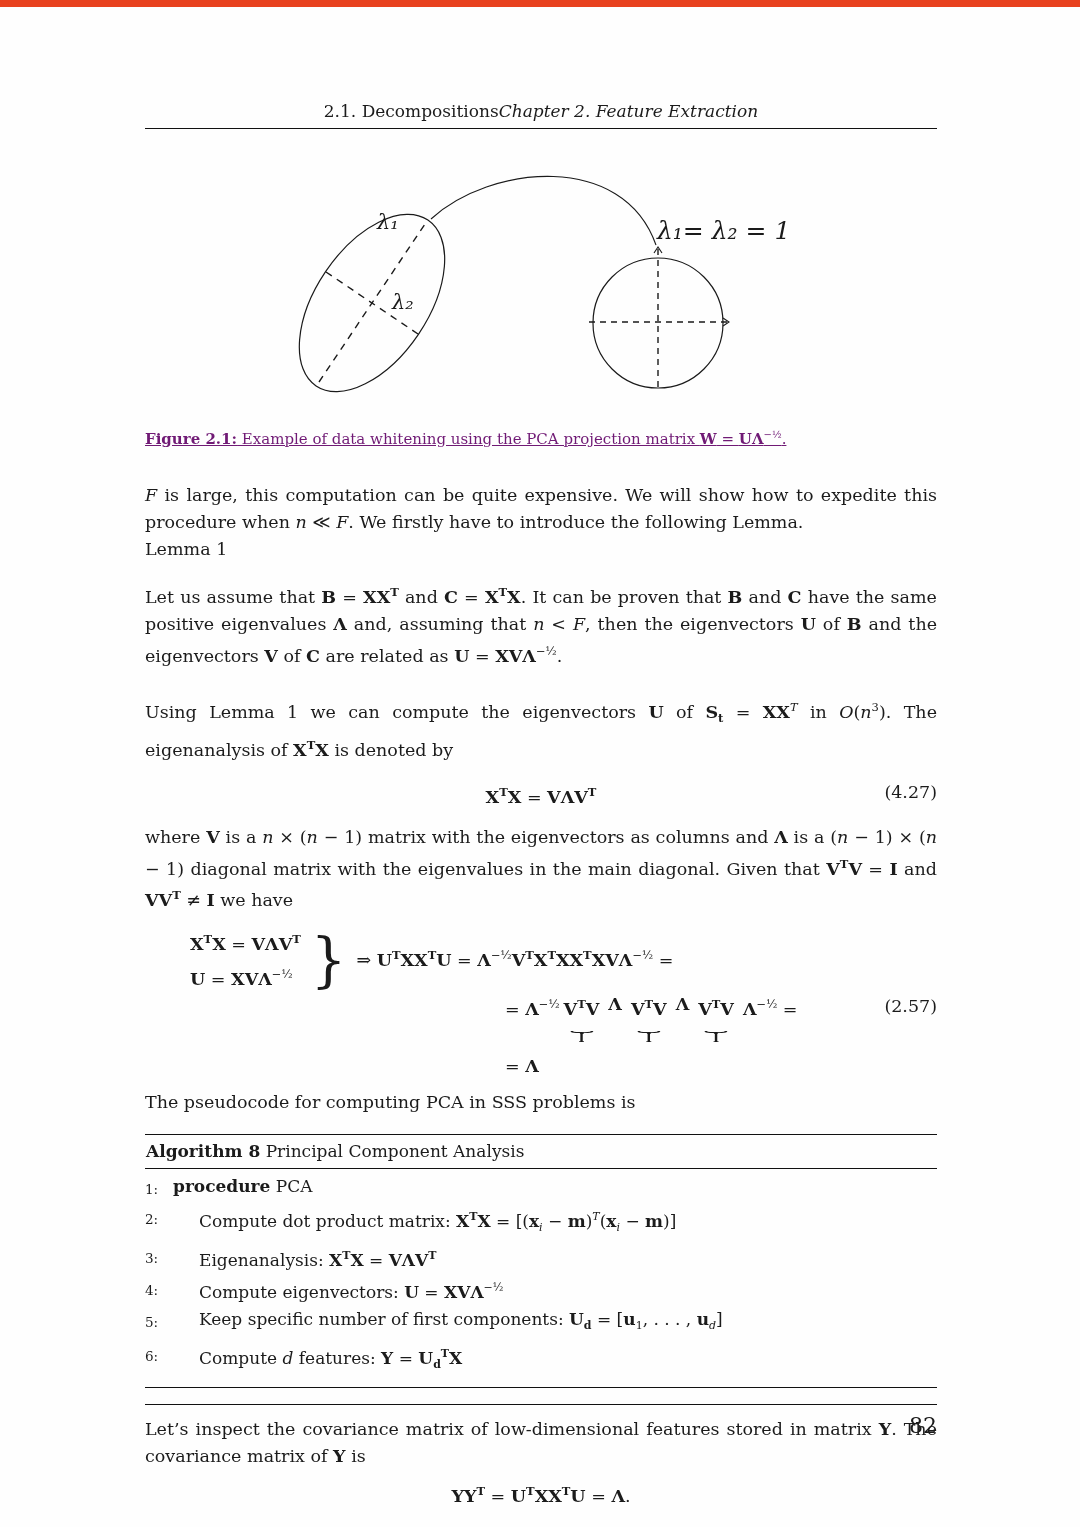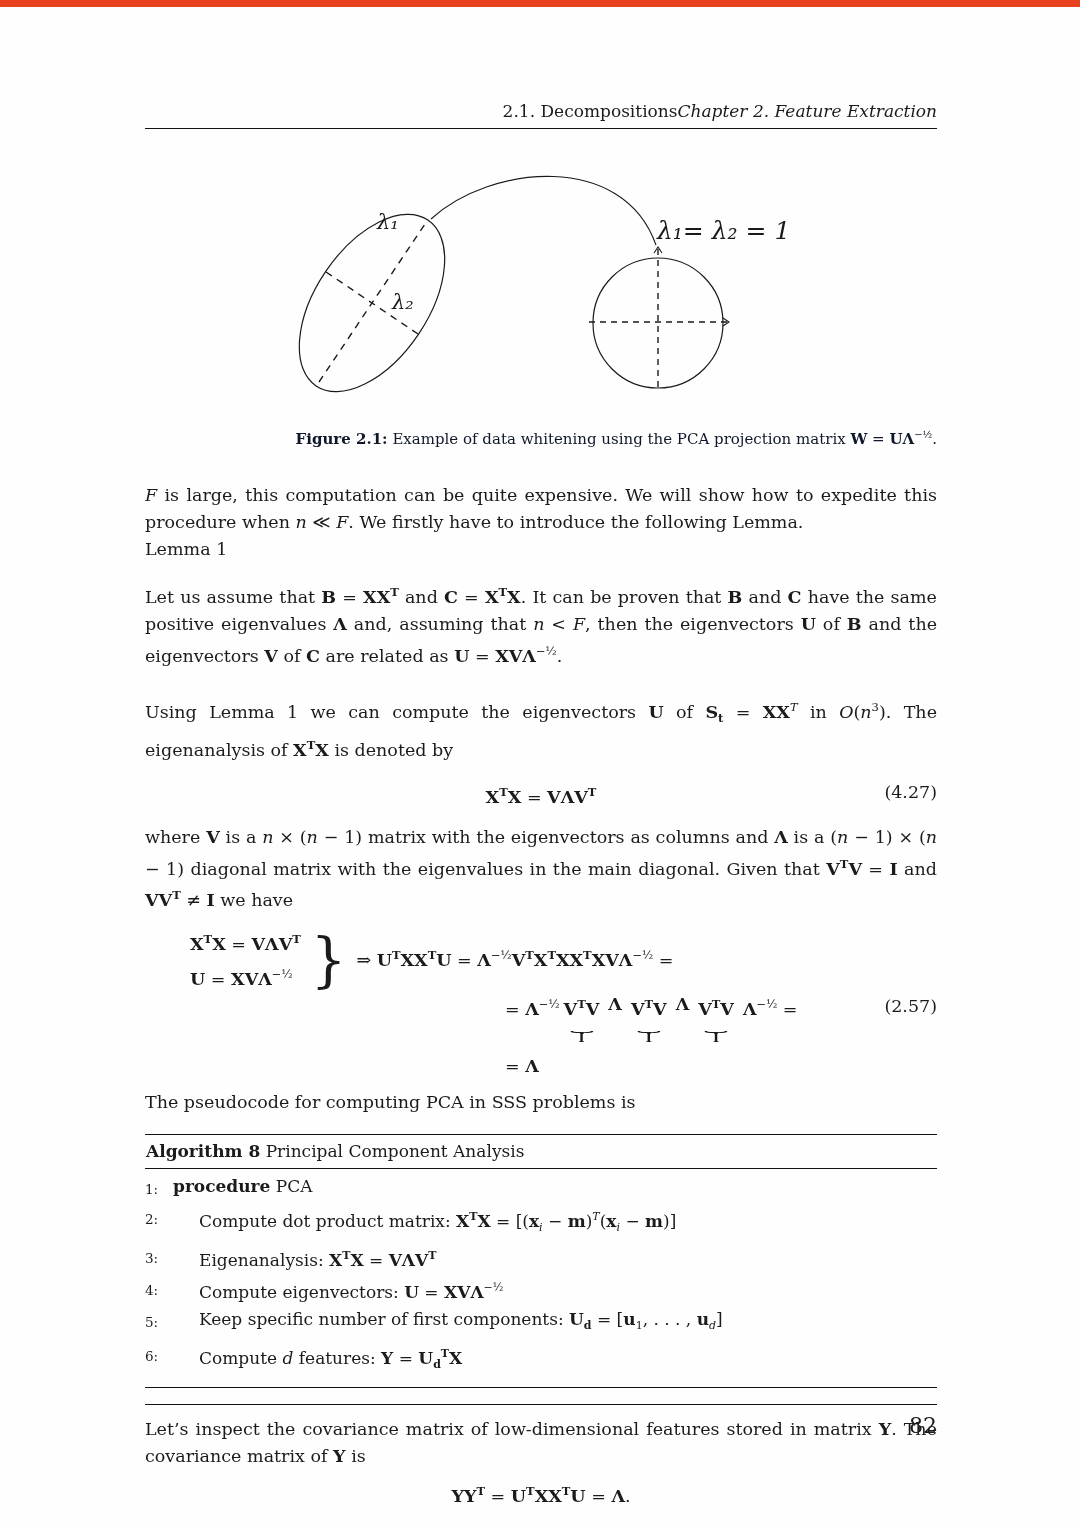--- a/index.html
+++ b/index.html
@@ -11,31 +11,31 @@
     font-family:"DejaVu Serif", serif;
     color:#1b1b1b;
     overflow:hidden;
   }
   .red-bar { position:absolute; top:0; left:0; width:100%; height:7px; background:#e8411f; }
   .content { position:absolute; left:145px; width:792px; top:0; }
 
   
   .header {
     padding-top:101px;
-    display:flex; justify-content:flex-end; align-items:flex-end;
+    display:flex; justify-content:center; align-items:flex-end;
     font-size:17px;
     border-bottom:1.6px solid #111;
     padding-bottom:7px;
   }
   .header-right { font-style:italic; }
 
   
   .figure { position:relative; margin-top:14px; height:278px; }
   .figure svg { position:absolute; left:0; top:0; }
-  .caption { margin-top:8px; text-align:right; font-size:15px; color:#0f172a; }
+  .caption { margin-top:8px; text-align:left; font-size:15px; color:#701a75;text-decoration:underline; }
   .caption sup { font-size:10px; }
 
   
   .para { margin-top:16px; font-size:17.5px; line-height:27px; text-align:justify; }
   .para sup, .eq sup { font-size:11.5px; }
   .para sub, .eq sub { font-size:11.5px; }
   .p1 { margin-top:34px; }
   .lemma-title { font-weight:normal; font-size:17.5px; line-height:27px; }
   .p2 { margin-top:24px; }
   .p3 { margin-top:13px; }

